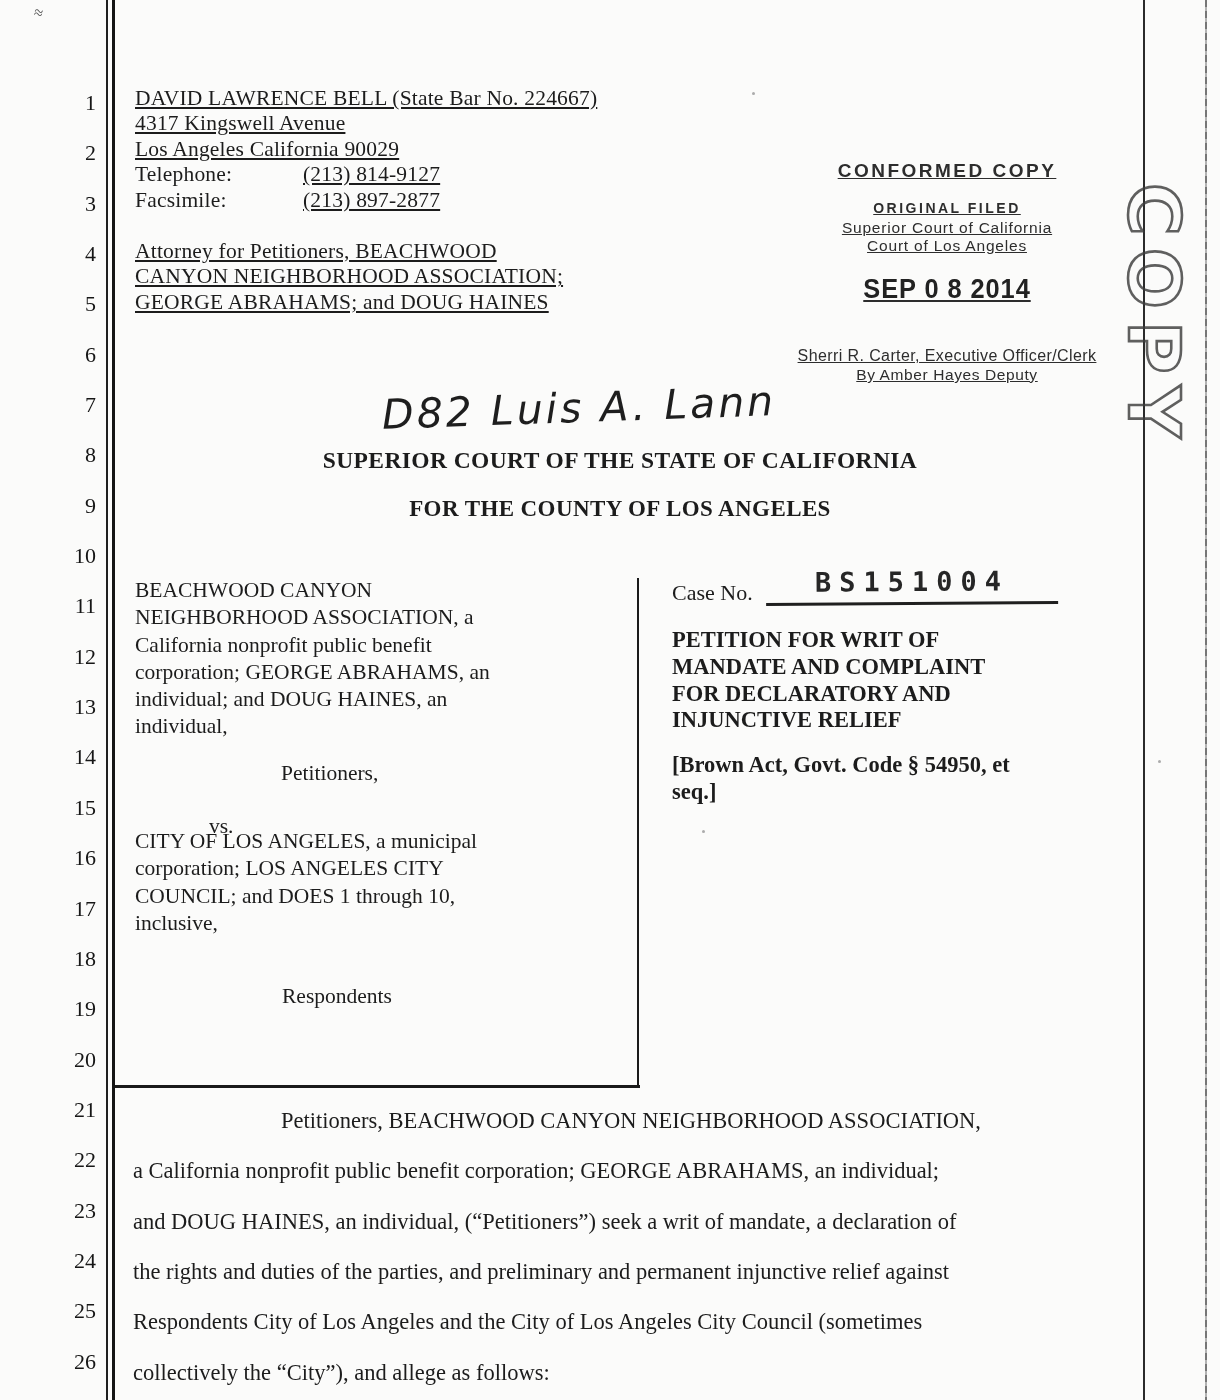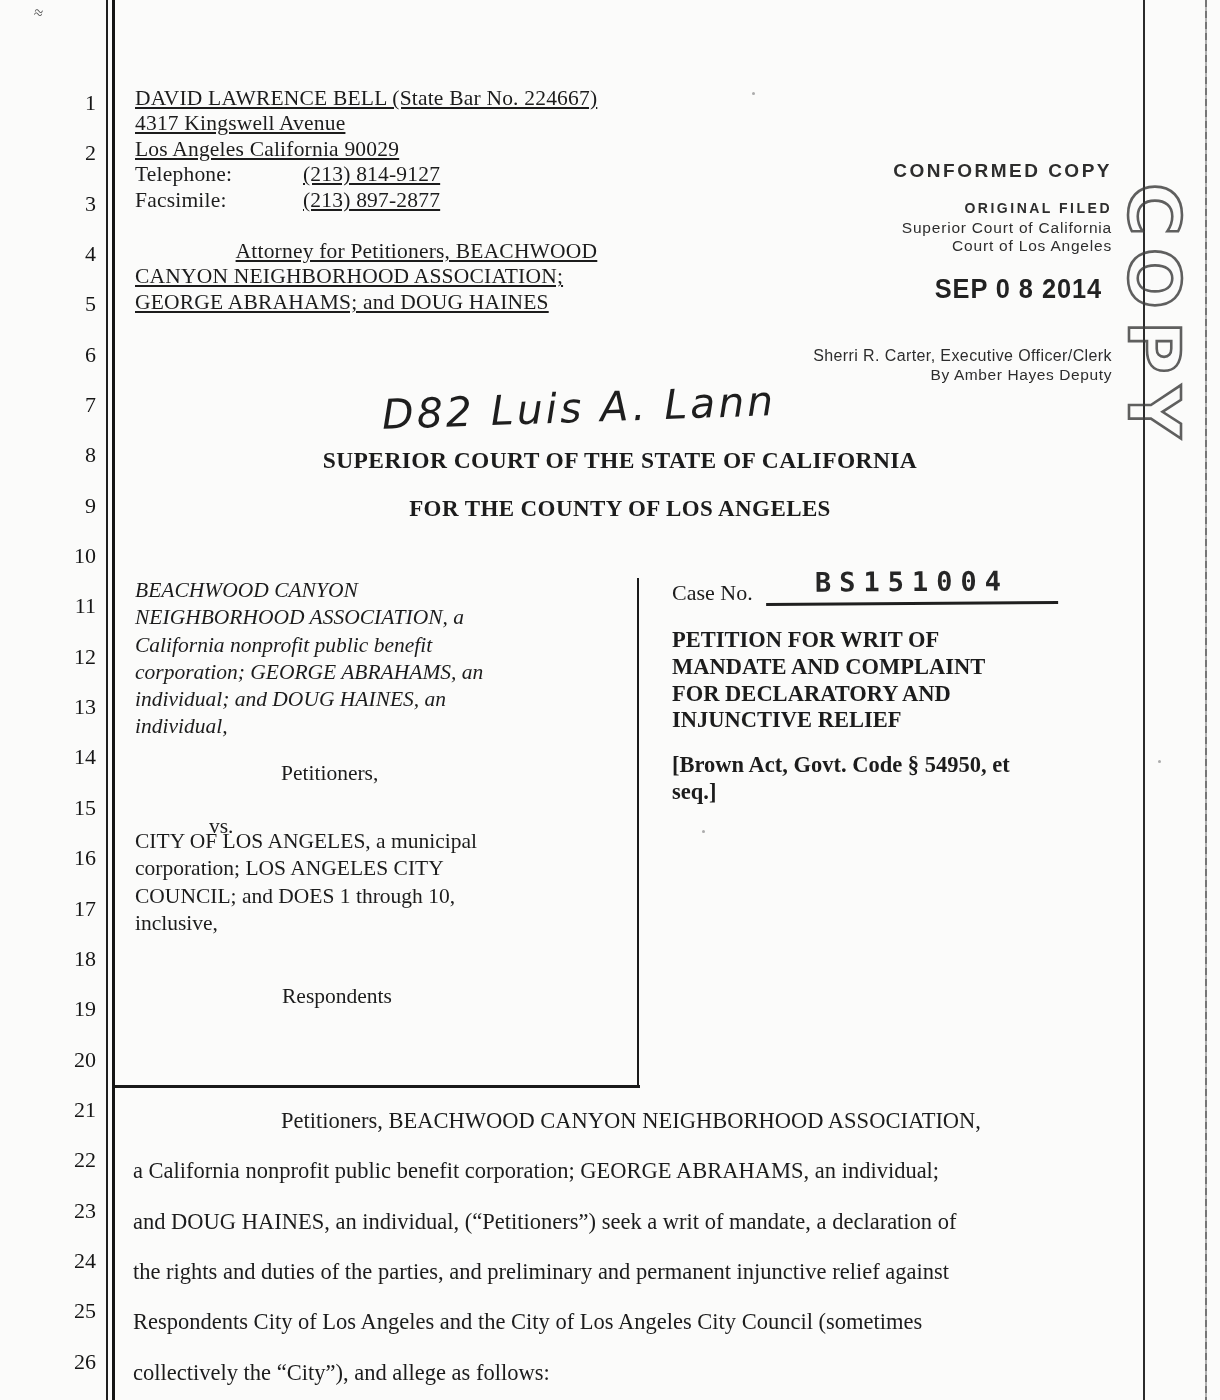--- a/index.html
+++ b/index.html
@@ -22,25 +22,25 @@
                  opacity:.75; }
 
   
   .line-numbers { left:52px; top:88px; width:44px; text-align:right;
                   font-size:22px; color:#161616; }
   .line-numbers .ln { height:50.35px; line-height:30px; }
 
   
   .attorney { left:135px; top:86px; font-size:21.5px; line-height:25.4px; letter-spacing:.2px;text-decoration:underline; }
   .attorney .lbl { display:inline-block; width:168px; }
-  .attorney .rep { margin-top:26px;text-align:right; }
-
-  
-  .filing-stamp { left:782px; top:160px; width:330px; text-align:right;
-                  font-family:"Liberation Sans", sans-serif; color:#2d2d2d; }
+  .attorney .rep { margin-top:26px; }
+
+  
+  .filing-stamp { left:782px; top:160px; width:330px; text-align:center;
+                  font-family:"Liberation Sans", sans-serif; color:#2d2d2d;text-decoration:underline; }
   .fs-l1 { font-size:19px; font-weight:bold; letter-spacing:2.5px; }
   .fs-l2 { font-size:14px; font-weight:bold; letter-spacing:2.5px; margin-top:18px; }
   .fs-l3 { font-size:15.5px; letter-spacing:.8px; margin-top:3px; }
   .fs-l4 { font-size:15.5px; letter-spacing:.8px; }
   .fs-date { margin-top:19px; font-size:27px; font-weight:bold; letter-spacing:1px;
              transform:scaleX(.94); color:#222; }
   .fs-clerk { margin-top:42px; font-size:16px; letter-spacing:.4px; white-space:nowrap; }
   .fs-deputy { margin-top:1px; font-size:15.5px; letter-spacing:.6px; }
 
   
@@ -56,21 +56,21 @@
 
   
   .court-h1 { left:135px; top:447px; width:970px; text-align:center;
               font-size:23.5px; font-weight:bold; letter-spacing:.4px; }
   .court-h2 { left:135px; top:496px; width:970px; text-align:center;
               font-size:23px; font-weight:bold; letter-spacing:.4px; }
 
   
   .caption-divider { left:637px; top:578px; width:2px; height:509px; background:#1a1a1a; }
   .caption-bottom  { left:115px; top:1085px; width:525px; height:3px; background:#1a1a1a; }
-  .pet-lines  { left:135px; top:577px; font-size:21.5px; line-height:27.3px; width:495px;font-style:italic; }
+  .pet-lines  { left:135px; top:577px; font-size:21.5px; line-height:27.3px; width:495px; }
   .pet-label  { left:281px; top:761px; font-size:21.5px; }
   .versus     { left:196px; top:814px; font-size:21.5px;margin-left:13px; }
   .resp-lines { left:135px; top:828px; font-size:21.5px; line-height:27.3px; width:495px; }
   .resp-label { left:282px; top:984px; font-size:21.5px; }
 
   
   .case-label  { left:672px; top:580px; font-size:22px; }
   .case-number { left:766px; top:566px; width:292px; text-align:center;
                  font-family:"DejaVu Sans Mono", monospace; font-weight:bold;
                  font-size:27px; letter-spacing:8px; color:#262626;

